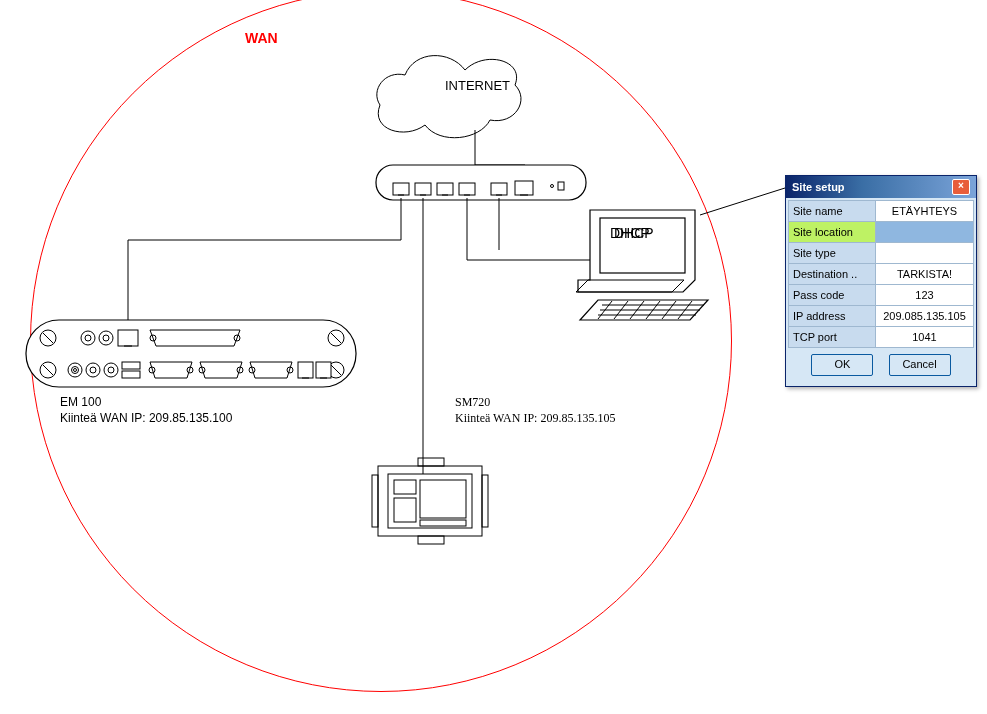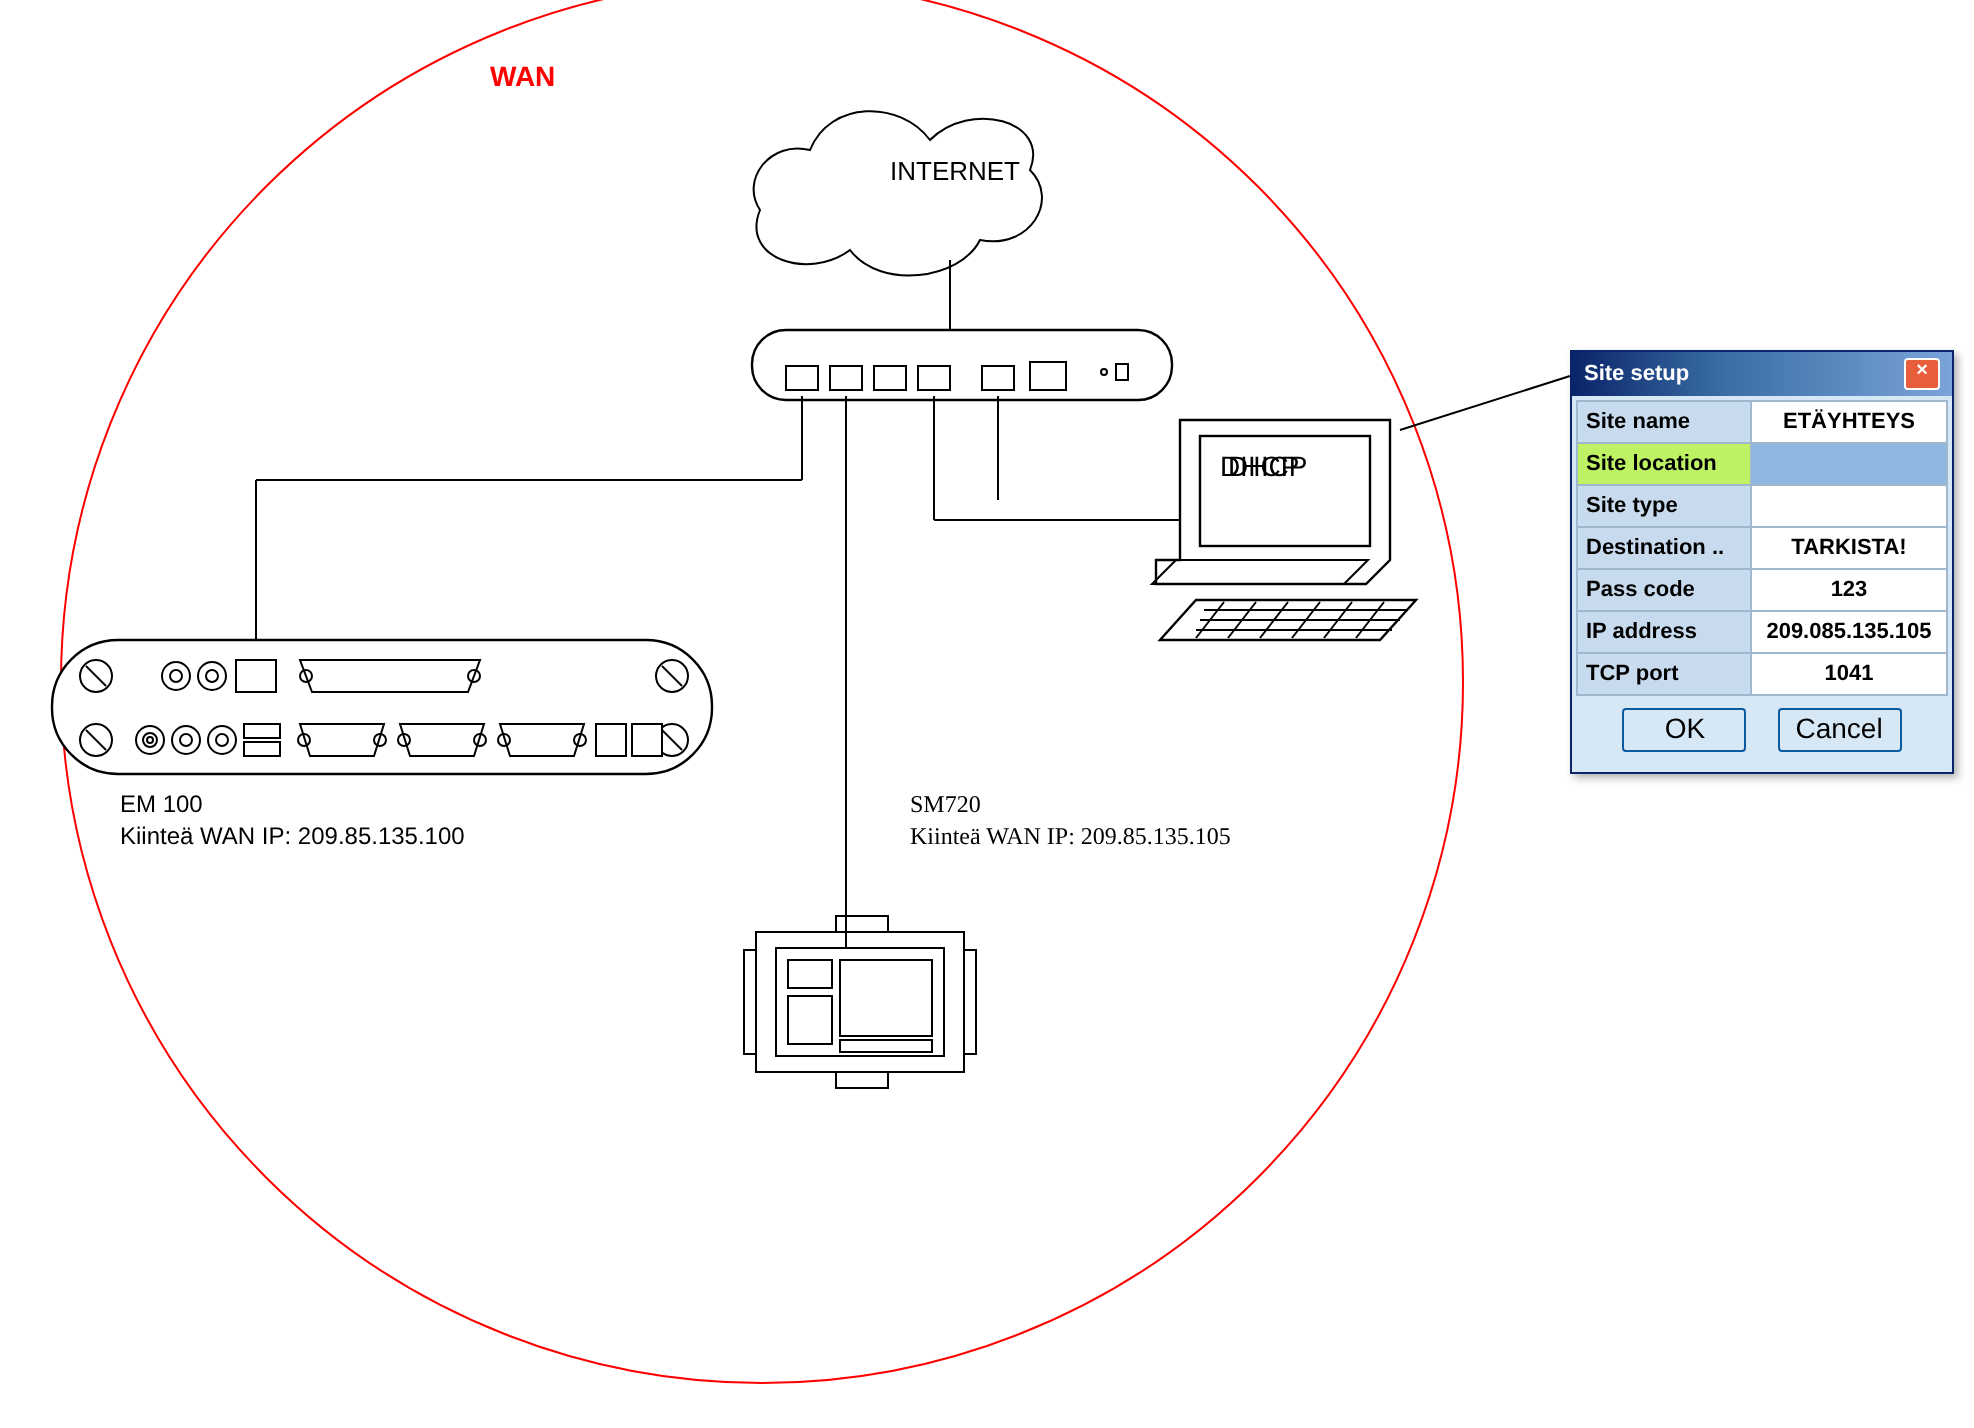--- a/index.html
+++ b/index.html
@@ -69,21 +69,20 @@
     text-align: center;
     font-weight: bold;
   }
   .dialog-body {
     background: #d6e7f5;
     padding: 2px;
   }
   .dialog-table {
     width: 100%;
     border-collapse: collapse;
-    font-weight: bold;
   }
   .dialog-table td {
     border: 1px solid #9fb8d0;
     padding: 2px 4px;
     height: 16px;
     vertical-align: middle;
   }
   .dialog-table td.k {
     background: #c8dbee;
     width: 78px;
@@ -103,21 +102,21 @@
   .dlg-btn {
     display: inline-block;
     width: 60px;
     height: 20px;
     line-height: 18px;
     background: #d6e7f5;
     border: 1px solid #0a5aa0;
     border-radius: 2px;
     margin: 0 6px;
     text-align: center;
-    font-size: 14px;
+    font-size: 11px;
     cursor: pointer;
   }
   
   svg .dev { fill: #fff; stroke: #000; stroke-width: 1.2; }
   svg .thin { fill: none; stroke: #000; stroke-width: 1; }
   svg .port { fill: #fff; stroke: #000; stroke-width: 1; }
   svg text { font-family: Arial, sans-serif; }
 </style>
 </head>
 <body>

